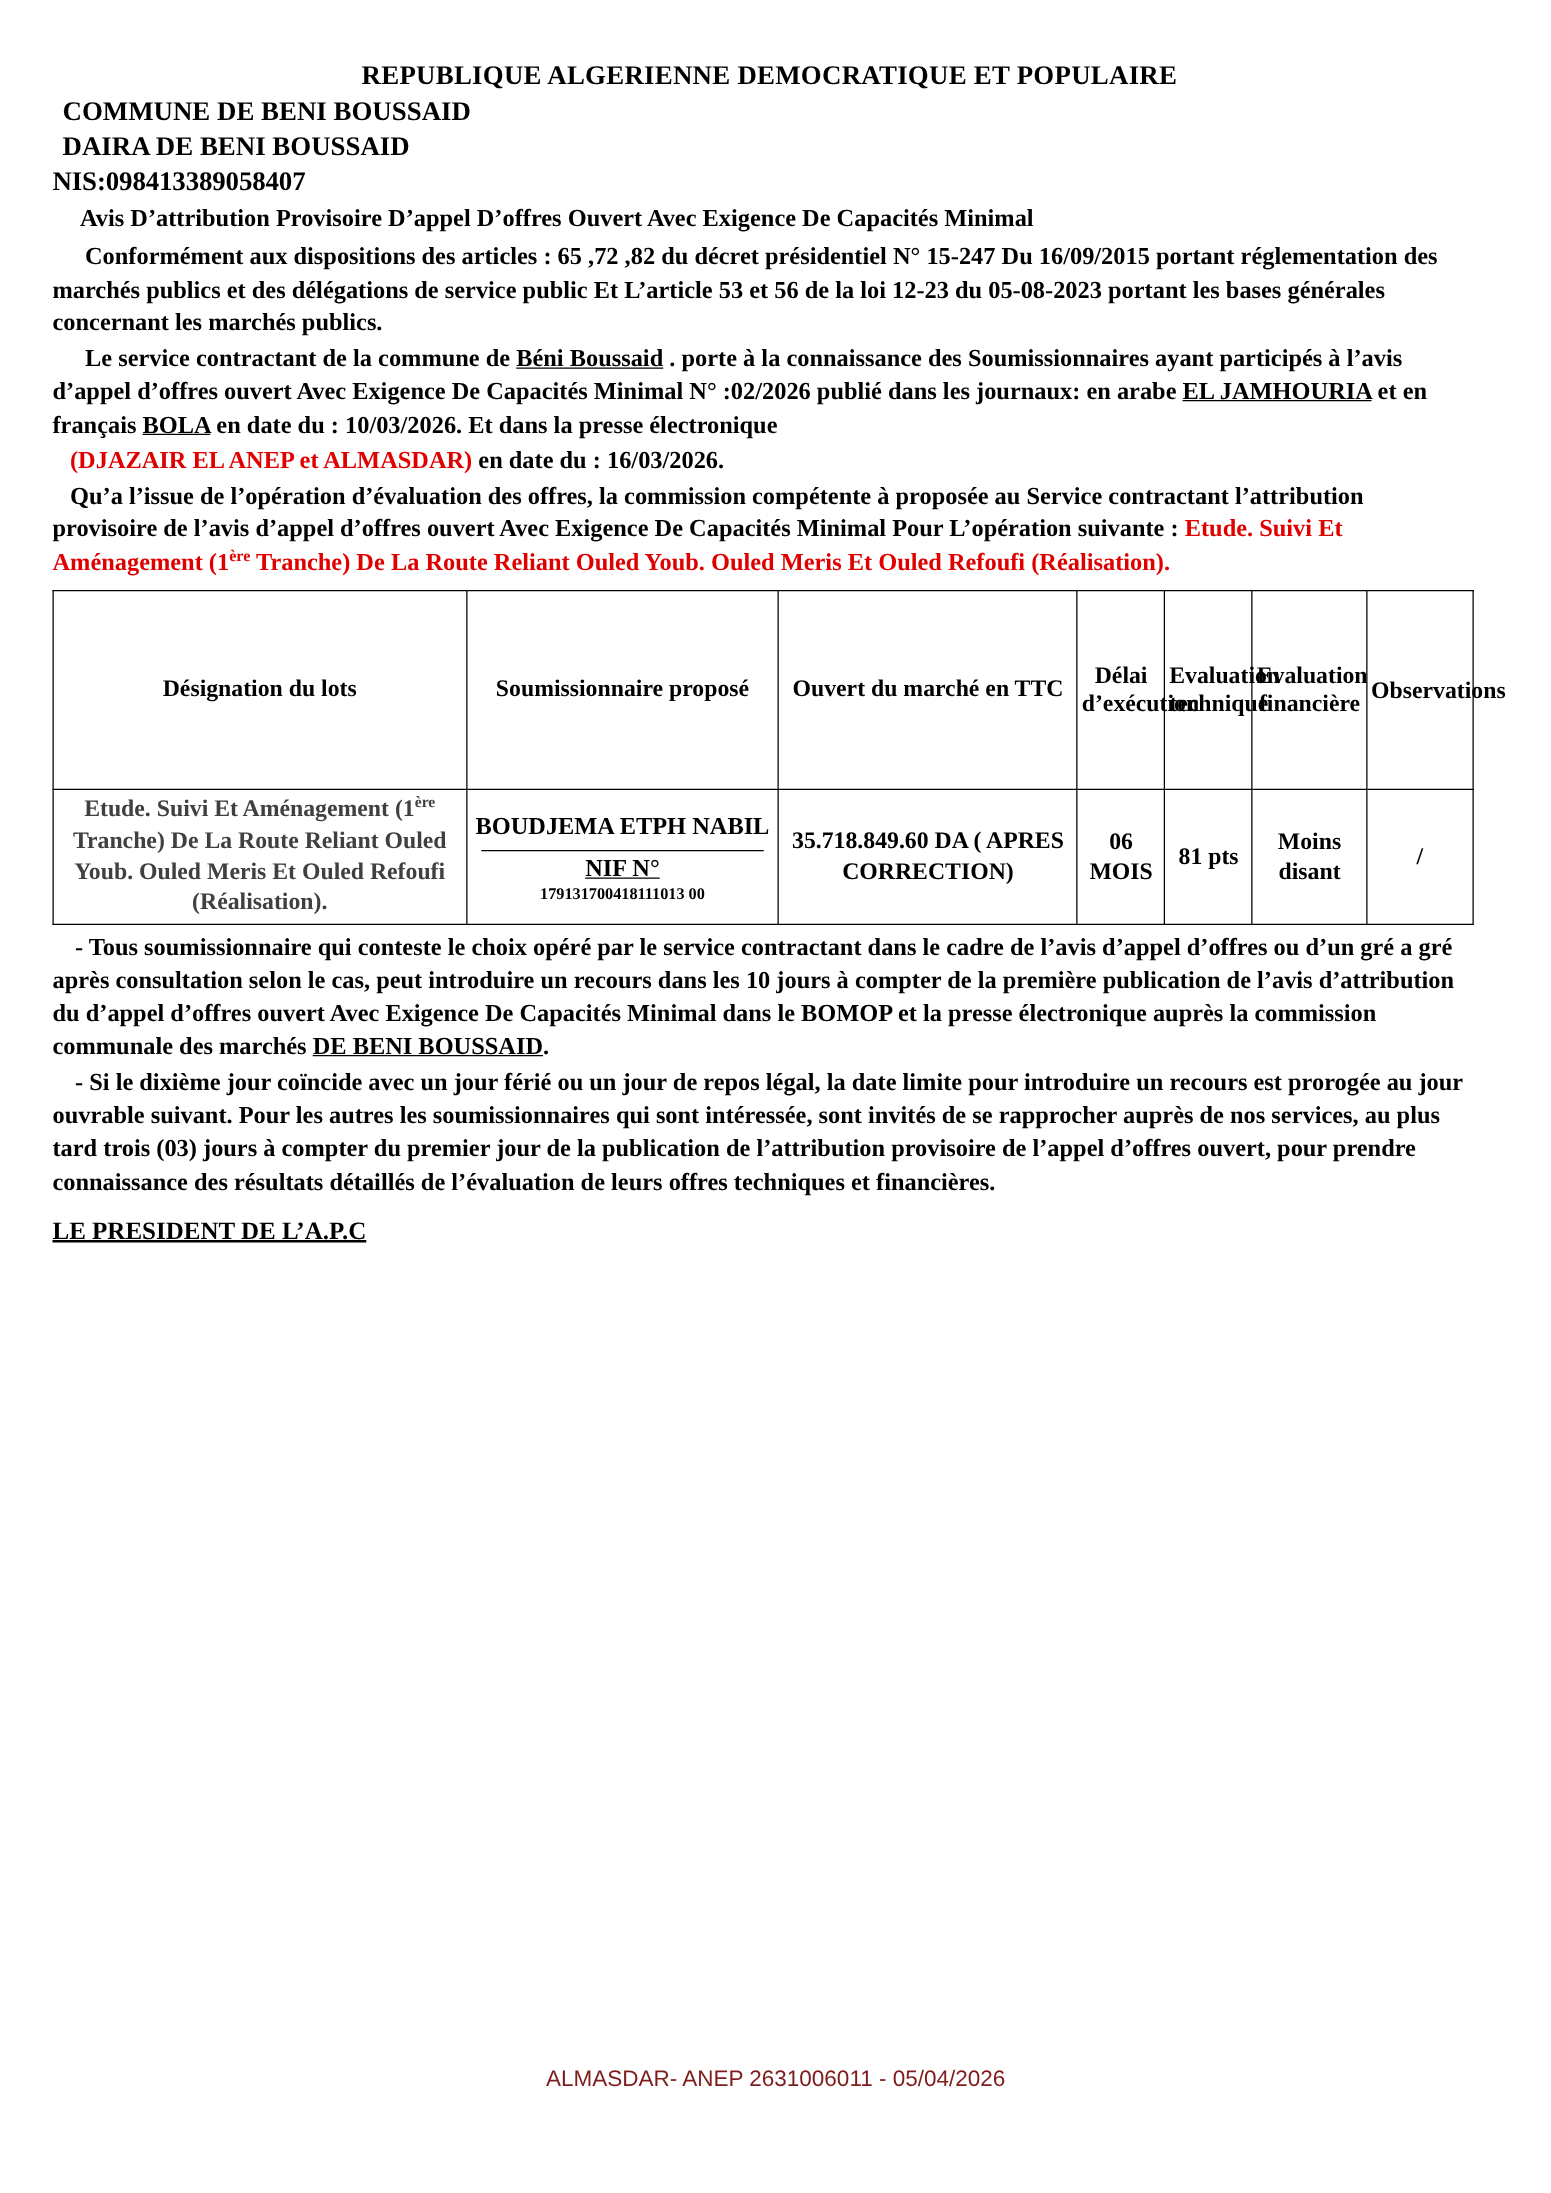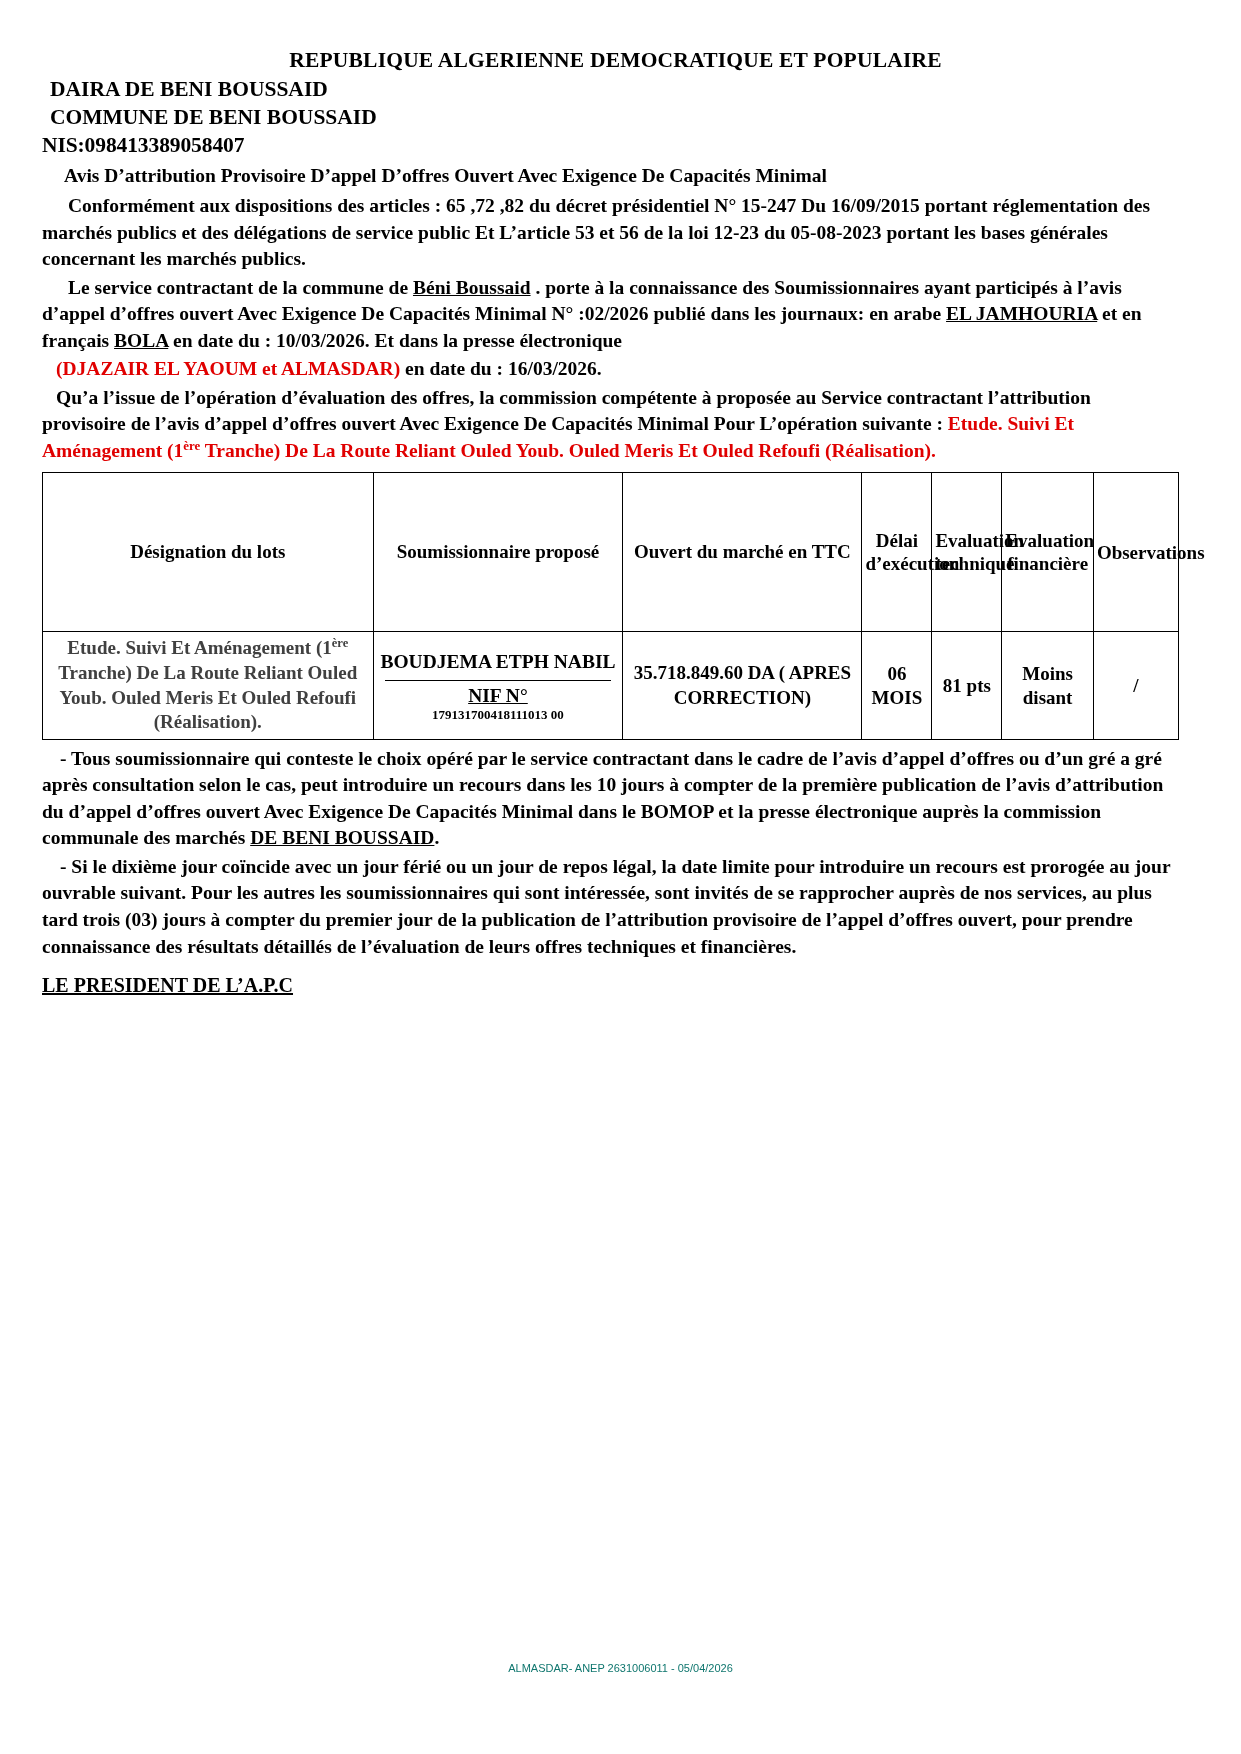--- a/index.html
+++ b/index.html
@@ -112,44 +112,44 @@
     margin-top: 14px;
     padding-right: 4px;
   }
   .bottom-note {
     position: absolute;
     left: 0;
     right: 0;
     bottom: 44px;
     text-align: center;
     font-family: "Liberation Sans", sans-serif;
-    font-size: 11px;
-    color: #0f766e;
+    font-size: 18px;
+    color: #7f1d1d;
   }
 </style>
 </head>
 <body>
 
 <div class="page">
 
   <div class="hdr-title">REPUBLIQUE ALGERIENNE DEMOCRATIQUE ET POPULAIRE</div>
+  <div class="hdr-line">COMMUNE DE  BENI  BOUSSAID</div>
   <div class="hdr-line">DAIRA   DE  BENI BOUSSAID</div>
-  <div class="hdr-line">COMMUNE DE  BENI  BOUSSAID</div>
   <div class="hdr-line nis">NIS:098413389058407</div>
 
   <div class="avis-title">Avis D’attribution Provisoire D’appel D’offres Ouvert   Avec Exigence De Capacités Minimal</div>
 
   <div class="para indent">Conformément aux dispositions des articles : 65 ,72  ,82 du décret présidentiel N° 15-247 Du 16/09/2015 portant réglementation des marchés publics et des délégations de service public Et L’article 53 et 56 de la loi 12-23 du 05-08-2023 portant les bases générales concernant les marchés publics.</div>
 
   <div class="para indent">
     <span>Le service contractant de la commune de </span><span class="u">Béni  Boussaid</span><span> . porte à la connaissance des Soumissionnaires  ayant participés à l’avis d’appel d’offres ouvert Avec Exigence De Capacités Minimal N° :02/2026 publié dans les journaux: en arabe </span><span class="u">EL JAMHOURIA</span><span>  et en français </span><span class="u">BOLA</span><span> en date du : 10/03/2026. Et dans la presse électronique</span>
   </div>
 
   <div class="para indent-sm">
-    <span class="red">(DJAZAIR EL YAOUM et ALMASDAR)</span><span> en date du : 16/03/2026.</span>
+    <span class="red">(DJAZAIR EL ANEP et ALMASDAR)</span><span> en date du : 16/03/2026.</span>
   </div>
 
   <div class="para indent-sm">
     <span>Qu’a l’issue de l’opération d’évaluation des offres, la commission compétente à proposée au Service contractant  l’attribution provisoire de l’avis d’appel d’offres ouvert Avec Exigence De Capacités Minimal Pour L’opération suivante : </span><span class="red"><span>Etude. Suivi Et Aménagement (1</span><sup>ère</sup><span> Tranche) De La Route Reliant Ouled Youb. Ouled Meris Et Ouled Refoufi (Réalisation).</span></span>
   </div>
 
   <table class="main">
     <thead>
       <tr>
         <td class="col1">Désignation du lots</td>

